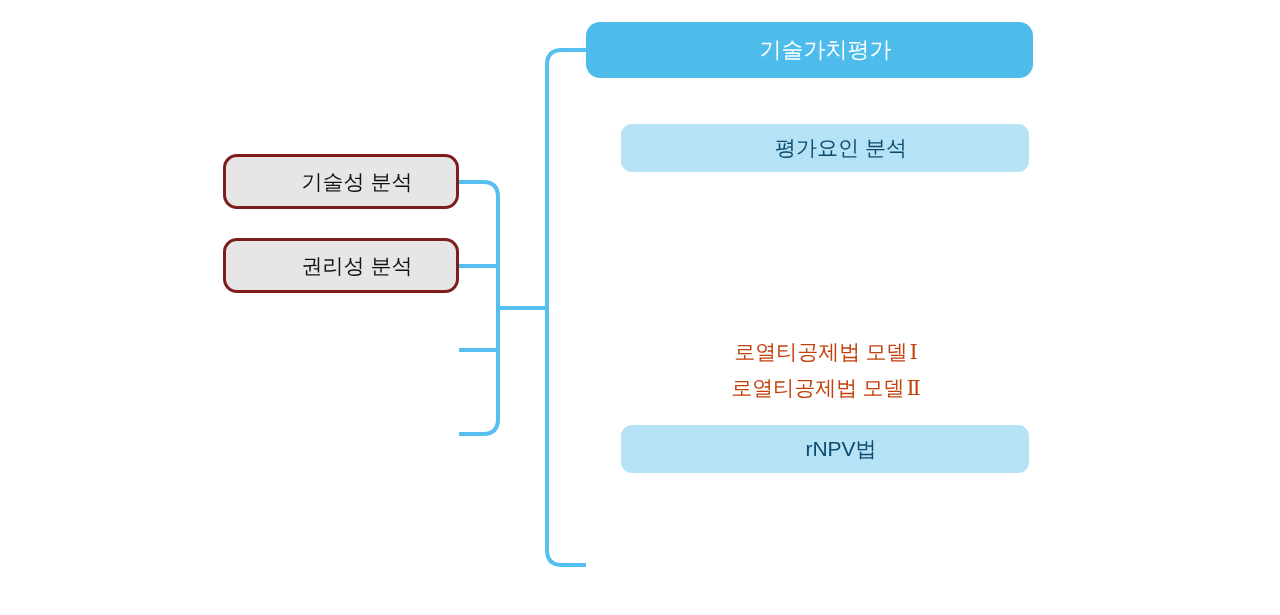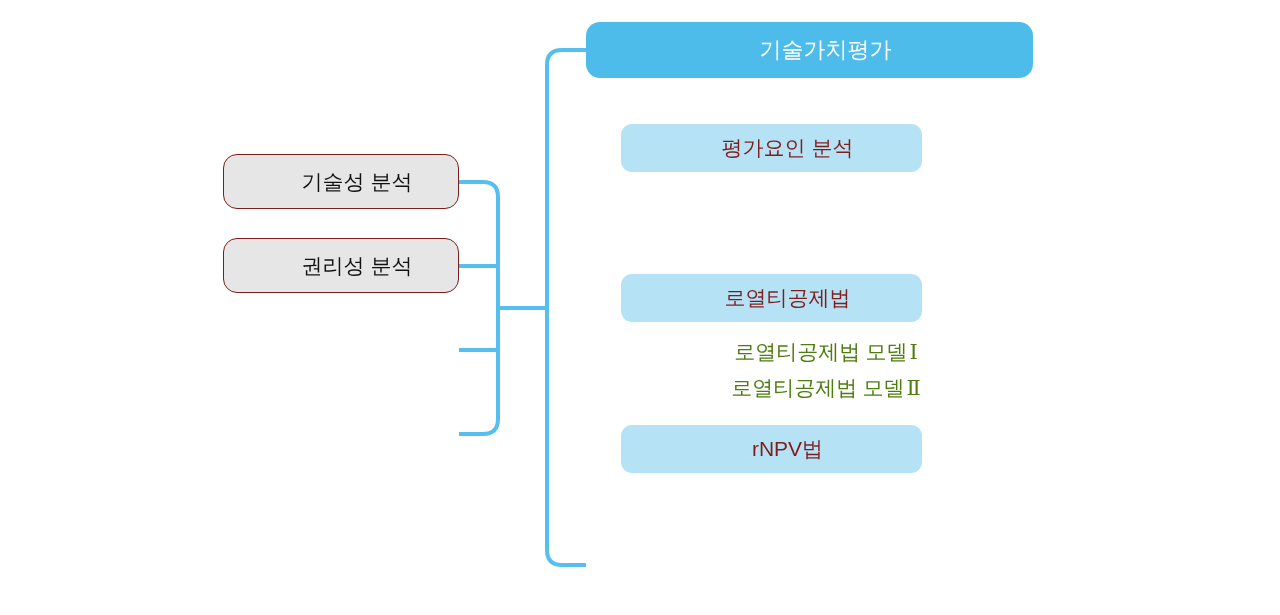--- a/index.html
+++ b/index.html
@@ -40,55 +40,55 @@
     white-space: nowrap;
     padding-left: 32px;
   }
 
   
   .node-grey {
     left: 223px;
     width: 236px;
     height: 55px;
     background: #e6e6e6;
-    border: 1px solid #7f1d1d;
+    border: 3px solid #7f1d1d;
     border-radius: 14px;
     color: #111111;
     font-size: 21px;
   }
 
   
   .node-primary {
     left: 586px;
     width: 447px;
     height: 56px;
     background: #4ebceb;
     border-radius: 14px;
     color: #ffffff;
     font-size: 22px;
   }
 
   
   .node-method {
     left: 621px;
-    width: 301px;
+    width: 408px;
     height: 48px;
     background: #b5e2f5;
     border-radius: 11px;
-    color: #7f1d1d;
+    color: #0c4a6e;
     font-size: 21px;
   }
 
   
   .node-text {
     left: 621px;
     width: 378px;
     height: 30px;
     background: transparent;
-    color: #4d7c0f;
+    color: #c2410c;
     font-size: 21px;
     font-family: "Liberation Serif", "DejaVu Serif", serif;
     justify-content: center;
   }
   .node-text .roman {
     font-family: "Liberation Serif", "DejaVu Serif", serif;
     padding-left: 2px;
   }
 </style>
 </head>
@@ -117,23 +117,20 @@
     <span>권리성 분석</span>
   </div>
 
   <div class="node node-primary" style="top:22px">
     <span>기술가치평가</span>
   </div>
 
   <div class="node node-method" style="top:124px">
     <span>평가요인 분석</span>
   </div>
-  <div class="node node-method" style="top:274px">
-    <span>로열티공제법</span>
-  </div>
 
   <div class="node node-text" style="top:338px">
     <span>로열티공제법 모델</span>
     <span class="roman">Ⅰ</span>
   </div>
   <div class="node node-text" style="top:374px">
     <span>로열티공제법 모델</span>
     <span class="roman">Ⅱ</span>
   </div>
 

